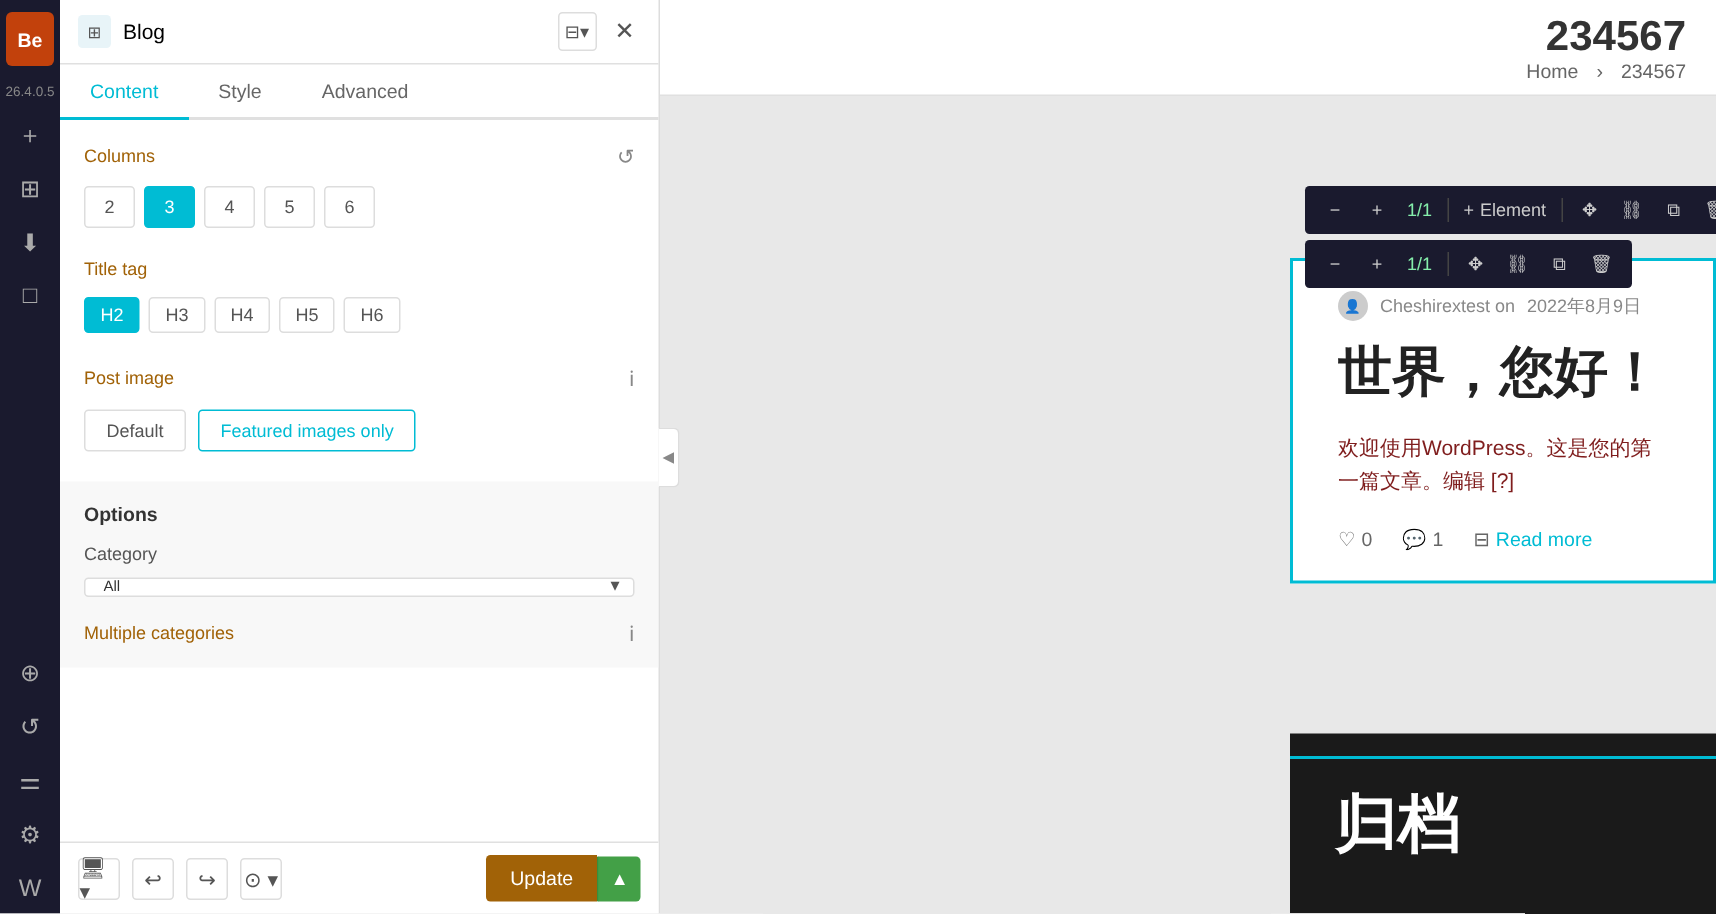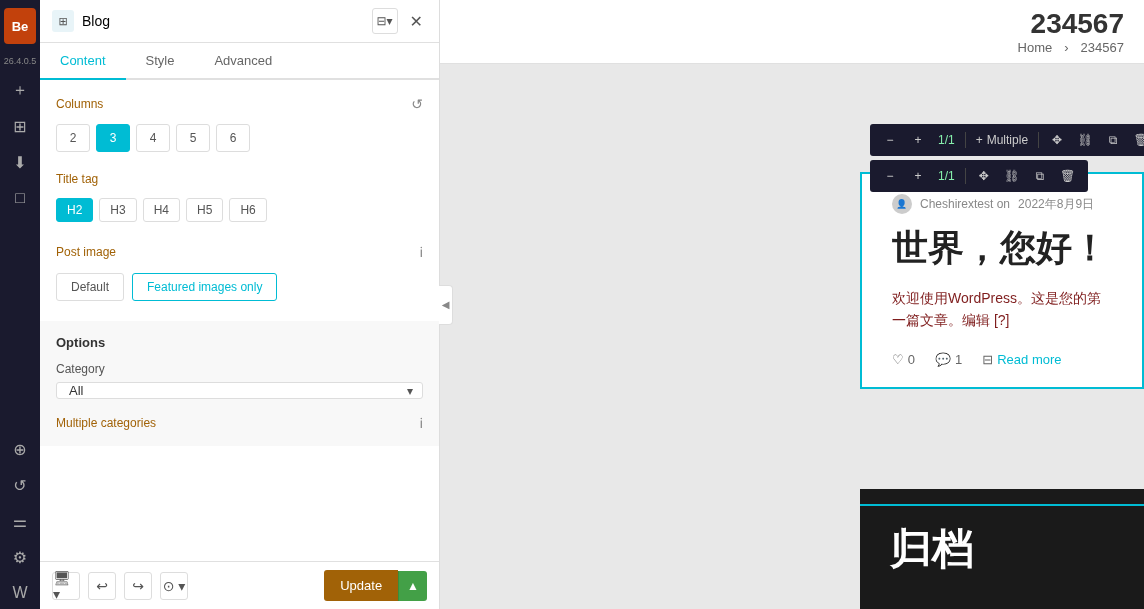--- a/index.html
+++ b/index.html
@@ -239,21 +239,21 @@
       margin-bottom: 6px;
     }
     .select-wrapper {
       position: relative;
     }
     .select-field {
       width: 100%;
       padding: 0 12px;
       border: 1px solid #ddd;
       border-radius: 3px;
-      font-size: 13px;
+      font-size: 10px;
       appearance: none;
       background: #fff;
       cursor: pointer;
       color: #333;
     }
     .select-arrow {
       position: absolute;
       right: 10px;
       top: 50%;
       transform: translateY(-50%);
@@ -667,21 +667,21 @@
 
     <div class="top-blue-line"></div>
 
     <div class="element-toolbar">
       <span class="et-btn">−</span>
       <span class="et-btn">+</span>
       <span class="et-fraction">1/1</span>
       <div class="et-divider"></div>
       <div class="et-element-btn">
         <span>+</span>
-        <span>Multiple</span>
+        <span>Element</span>
       </div>
       <div class="et-divider"></div>
       <span class="et-btn">✥</span>
       <span class="et-btn">⛓</span>
       <span class="et-btn">⧉</span>
       <span class="et-btn">🗑</span>
     </div>
 
     <div class="element-toolbar-2">
       <span class="et-btn">−</span>

